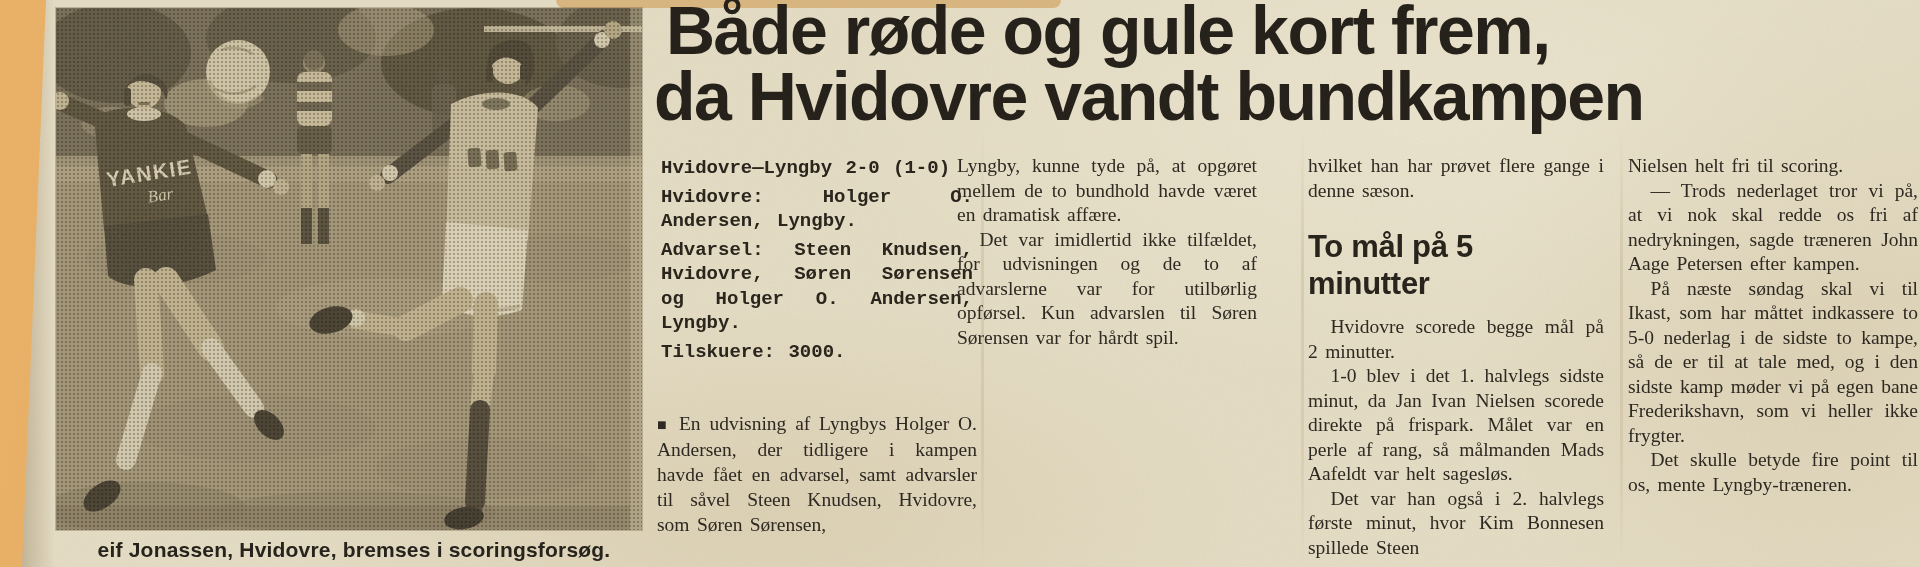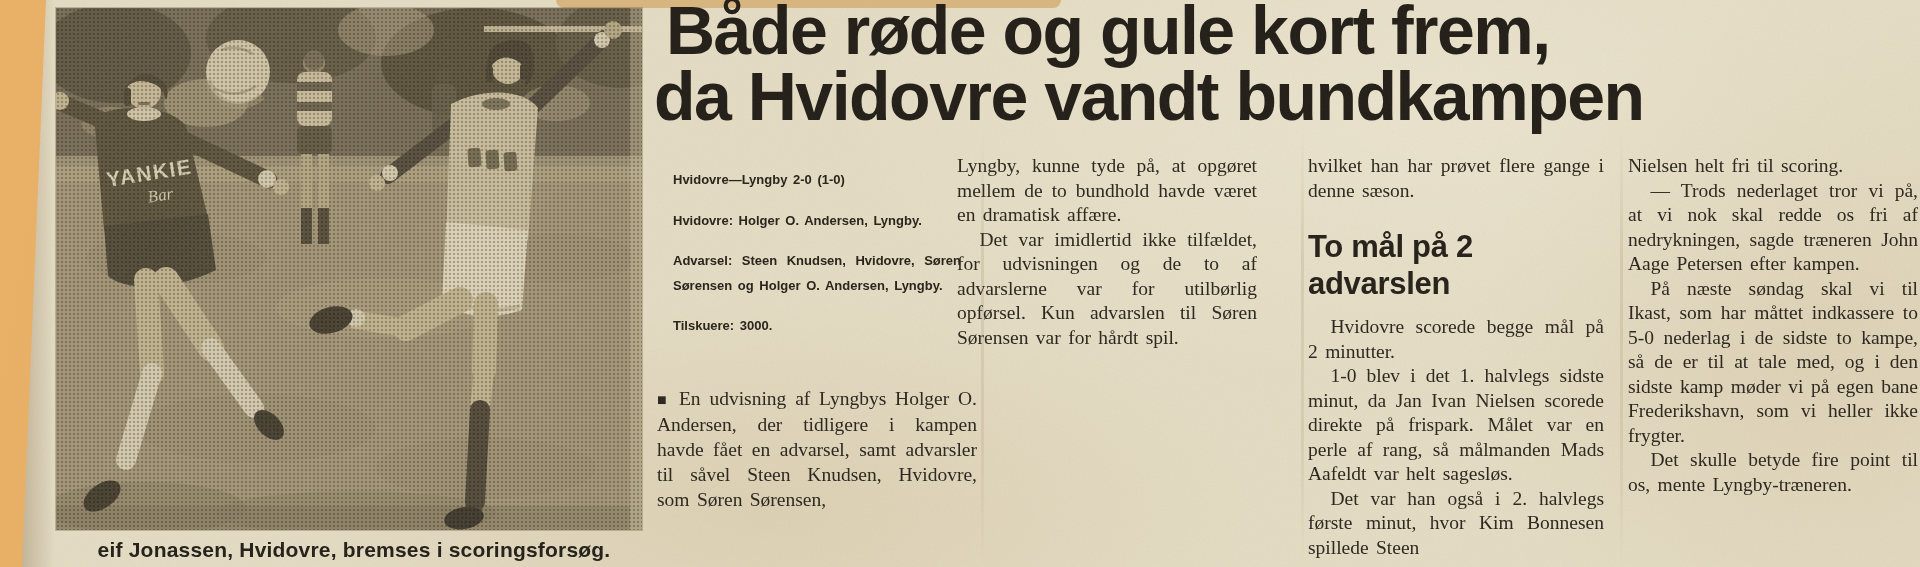--- a/index.html
+++ b/index.html
@@ -57,22 +57,22 @@
   }
   .headline .hl1{display:block; padding-left:12px;}
   .headline .hl2{display:block;}
   
   .col{position:absolute; top:154px; color:#2b261f;}
   .col1{left:657px; width:320px; top:152px;}
   .col2{left:957px; width:300px;}
   .col3{left:1308px; width:296px;}
   .col4{left:1628px; width:290px;}
   .fact{
-    margin:16px; font-family:Liberation Sans, sans-serif; font-weight:bold;
-    font-size:13px; line-height:24.5px; color:#27221a;
+    margin:4px; font-family:Liberation Mono, monospace; font-weight:bold;
+    font-size:19px; line-height:24.5px; color:#27221a;
     text-align:justify; word-spacing:2px;
   }
   .body{
     margin:0; font-size:19.5px; line-height:24.5px;
     text-align:justify; word-spacing:2.5px;
   }
   .indent{text-indent:1.15em;}
   .lead{margin-top:47px; line-height:25px;}
   .marker{font-size:16px; letter-spacing:2px;}
   .subhead{
@@ -232,22 +232,22 @@
     </div>
 
     <div class="col col2">
       <p class="body">Lyngby, kunne tyde på, at opgøret mellem de to bundhold havde været en dramatisk affære.</p>
       <p class="body indent">Det var imidlertid ikke tilfældet, for udvisningen og de to af advarslerne var for utilbørlig opførsel. Kun advarslen til Søren Sørensen var for hårdt spil.</p>
     </div>
 
     <div class="col col3">
       <p class="body">hvilket han har prøvet flere gange i denne sæson.</p>
       <h2 class="subhead">
-        <span>To mål på 2</span>
-        <span>advarslen</span>
+        <span>To mål på 5</span>
+        <span>minutter</span>
       </h2>
       <p class="body indent">Hvidovre scorede begge mål på 2 minutter.</p>
       <p class="body indent">1-0 blev i det 1. halvlegs sidste minut, da Jan Ivan Nielsen scorede direkte på frispark. Målet var en perle af rang, så målmanden Mads Aafeldt var helt sagesløs.</p>
       <p class="body indent">Det var han også i 2. halvlegs første minut, hvor Kim Bonnesen spillede Steen</p>
     </div>
 
     <div class="col col4">
       <p class="body">Nielsen helt fri til scoring.</p>
       <p class="body indent">— Trods nederlaget tror vi på, at vi nok skal redde os fri af nedrykningen, sagde træneren John Aage Petersen efter kampen.</p>
       <p class="body indent">På næste søndag skal vi til Ikast, som har måttet indkassere to 5-0 nederlag i de sidste to kampe, så de er til at tale med, og i den sidste kamp møder vi på egen bane Frederikshavn, som vi heller ikke frygter.</p>

